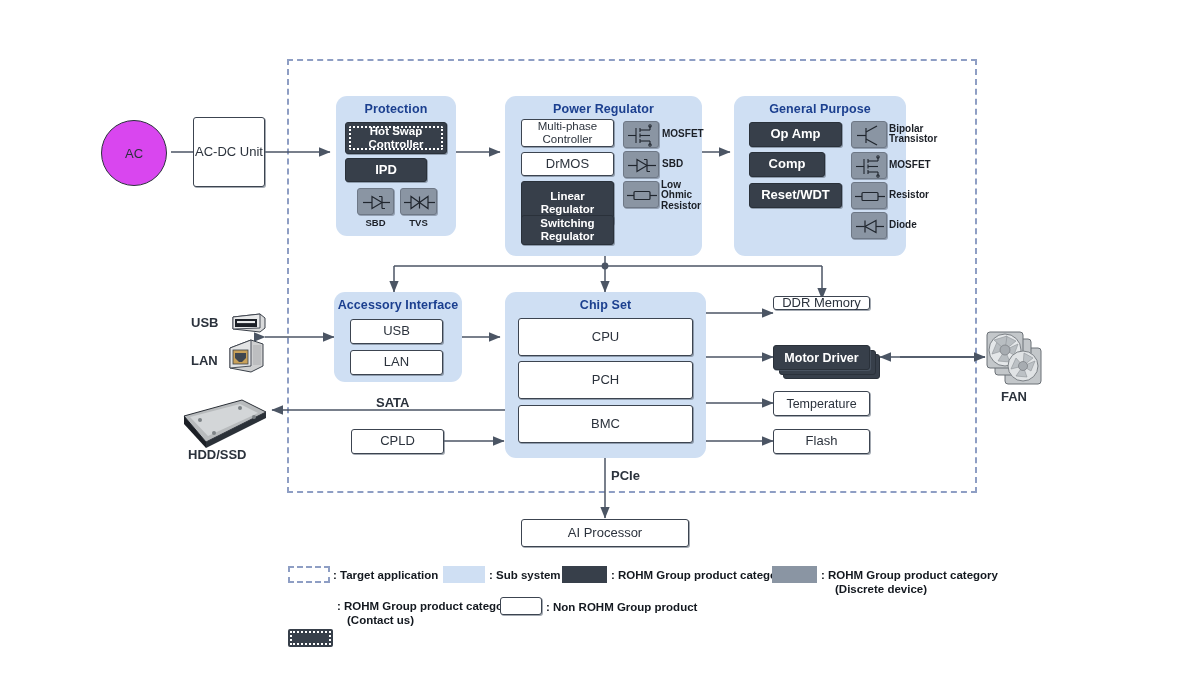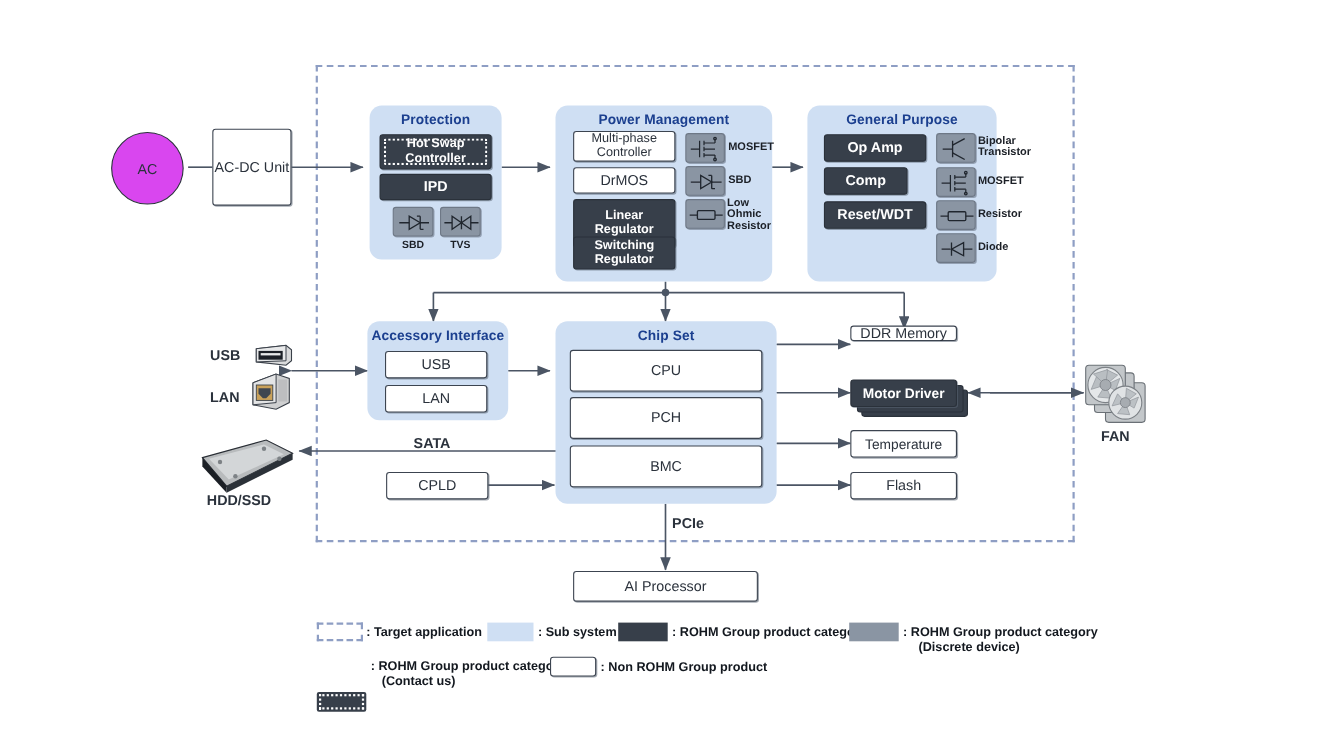--- a/index.html
+++ b/index.html
@@ -173,21 +173,21 @@
   <div class="abs box box-white" style="left:193px;top:117px;width:72px;height:70px;">
     <span>AC-DC Unit</span>
   </div>
 
   <div class="abs subsystem" style="left:336px;top:96px;width:120px;height:140px;">
     <div class="subsystem-title">Protection</div>
   </div>
   <div class="abs box box-dotted" style="left:345px;top:122px;width:102px;height:32px;font-size:11.5px;">
     <span>Hot Swap Controller</span>
   </div>
-  <div class="abs box box-dark" style="left:345px;top:158px;width:102px;height:24px;">
+  <div class="abs box box-dark" style="left:345px;top:158px;width:82px;height:24px;">
     <span>IPD</span>
   </div>
 
   <div class="abs box-grey" style="left:357px;top:188px;width:37px;height:27px;">
     <svg width="37" height="27" viewBox="0 0 37 27">
       <g stroke="#20262e" stroke-width="1.2" fill="none">
         <line x1="5" y1="13.5" x2="14" y2="13.5"></line>
         <path d="M14,7.5 L14,19.5 L24,13.5 z" fill="none"></path>
         <line x1="24" y1="7.5" x2="24" y2="19.5"></line>
         <path d="M21,7.5 L24,7.5 M24,19.5 L27,19.5"></path>
@@ -204,21 +204,21 @@
         <path d="M10,7.5 L10,19.5 L18.5,13.5 z"></path>
         <path d="M27,7.5 L27,19.5 L18.5,13.5 z"></path>
         <line x1="18.5" y1="7.5" x2="18.5" y2="19.5"></line>
         <line x1="27" y1="13.5" x2="34" y2="13.5"></line>
       </g>
     </svg>
   </div>
   <div class="sym-caption" style="left:400px;top:217px;width:37px;">TVS</div>
 
   <div class="abs subsystem" style="left:505px;top:96px;width:197px;height:160px;">
-    <div class="subsystem-title">Power Management</div>
+    <div class="subsystem-title">Power Regulator</div>
   </div>
   <div class="abs box box-white" style="left:521px;top:119px;width:93px;height:28px;font-size:11.5px;">
     <span>Multi-phase Controller</span>
   </div>
   <div class="abs box box-white" style="left:521px;top:152px;width:93px;height:24px;">
     <span>DrMOS</span>
   </div>
   <div class="abs box box-dark" style="left:521px;top:181px;width:93px;height:44px;font-size:11.5px;">
     <span>Linear Regulator</span>
   </div>

